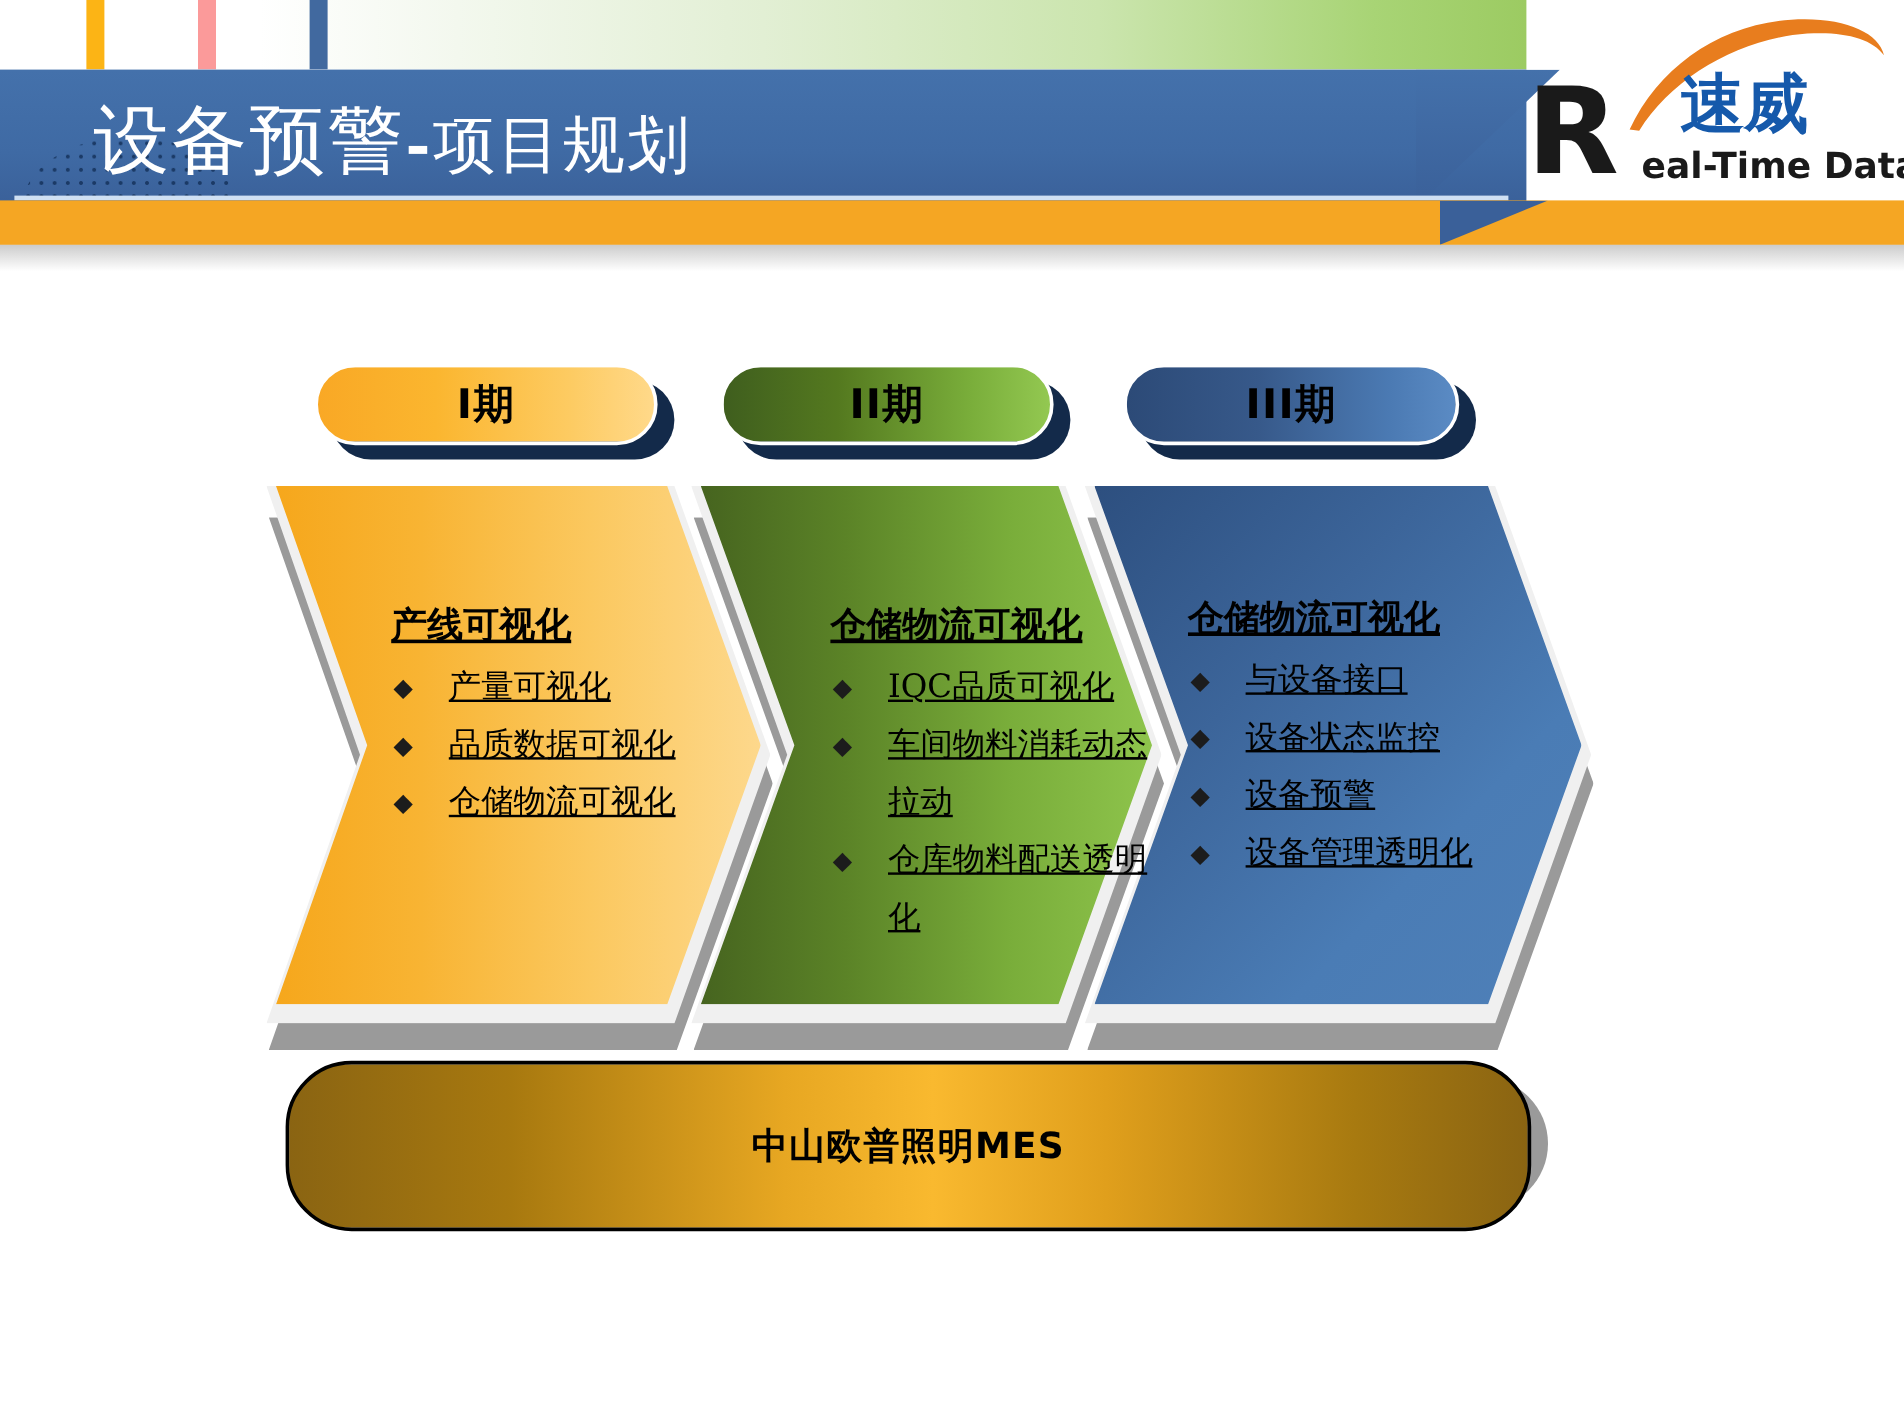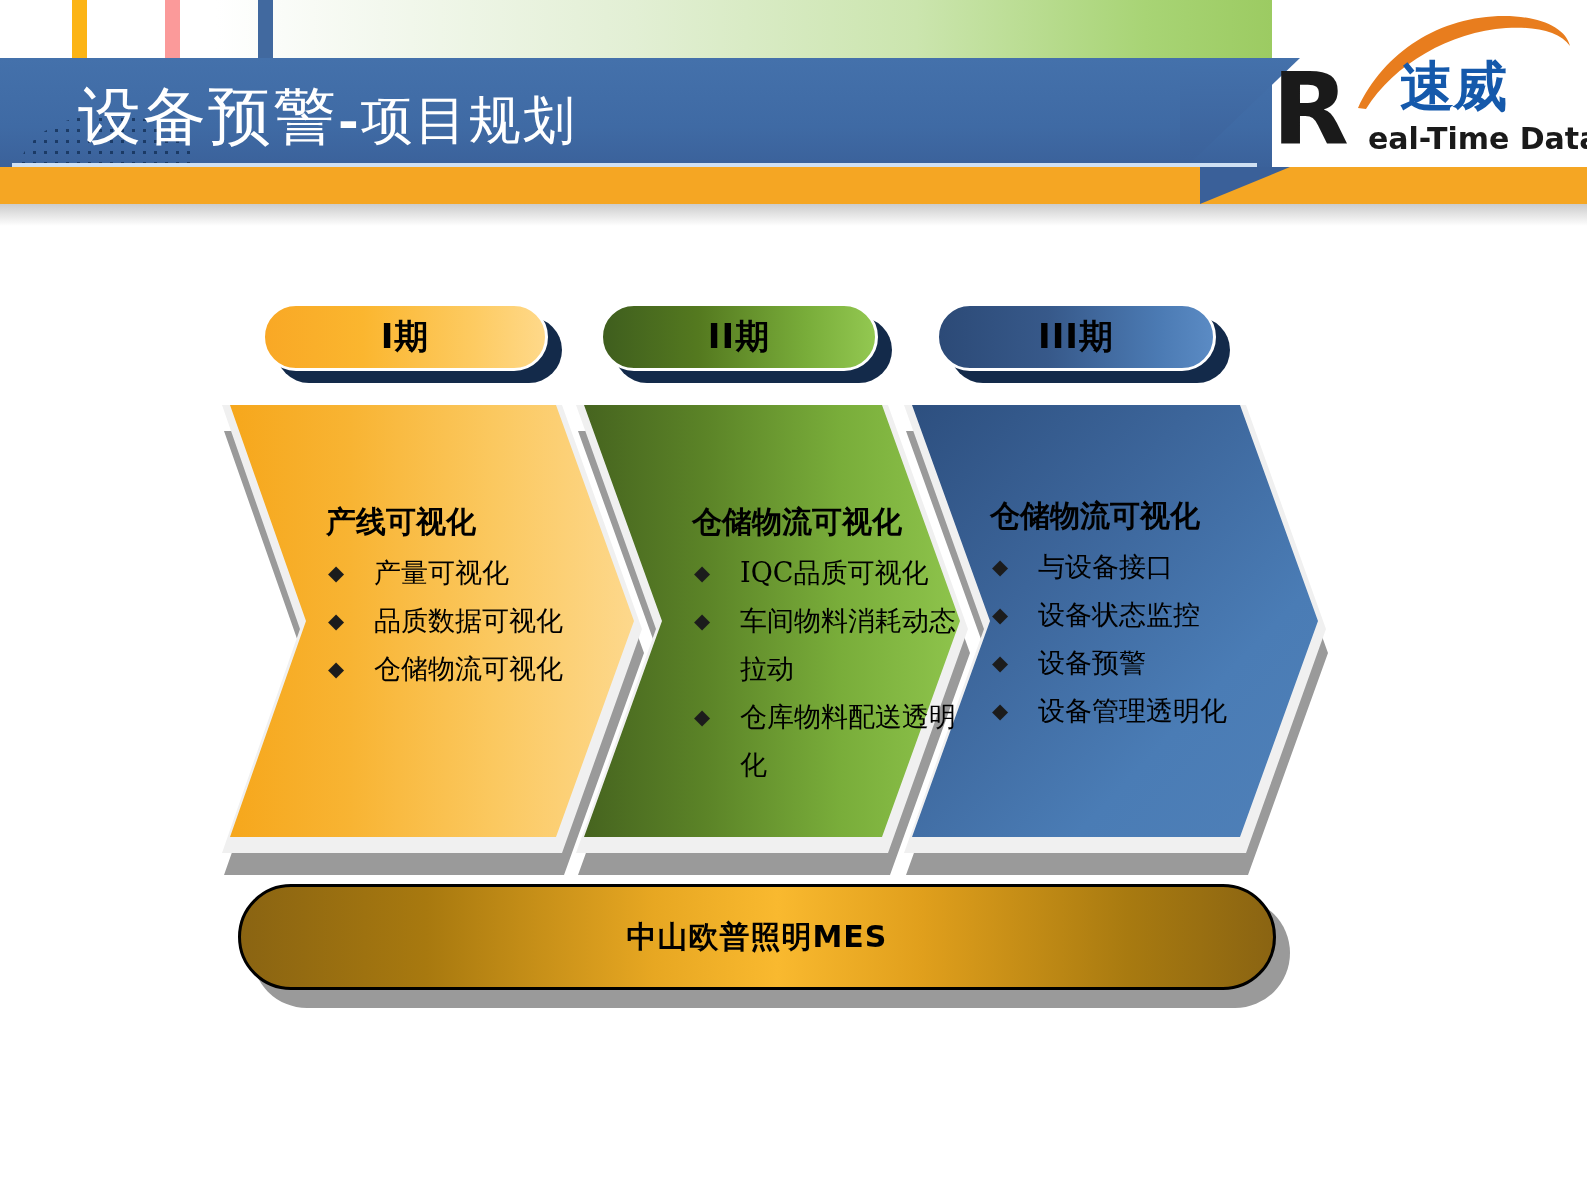--- a/index.html
+++ b/index.html
@@ -68,21 +68,21 @@
   #pill-2 .pill{background:linear-gradient(to right,#3f5e1e 0%,#54791f 35%,#79ad3a 75%,#93c851 100%);}
   #pill-3{left:936px;width:280px;}
   #pill-3 .pill{background:linear-gradient(to right,#2c4a77 0%,#37598a 40%,#4b7ab3 80%,#5b8bc4 100%);}
 
   
   #chev-band{position:absolute;left:200px;top:405px;width:1180px;height:470px;}
   .chev-shadow{position:absolute;top:26px;background:#9a9a9a;}
   .chev-outer{position:absolute;top:0;background:#f0f0f0;}
   .chev{position:absolute;top:0;}
   .chev-body{position:absolute;left:0;top:0;width:100%;height:100%;}
-  .chev-text{position:absolute;color:#000000;}
+  .chev-text{position:absolute;color:#000000;text-decoration:underline;}
   .chev-title{font-family:"DejaVu Serif","Liberation Serif",serif;
     font-size:30px;font-weight:bold;line-height:38px;white-space:nowrap;}
   .chev-list{list-style:none;margin:8px 0 0 0;padding:0;}
   .chev-list li{font-family:"DejaVu Serif","Liberation Serif",serif;
     font-size:27px;line-height:48px;position:relative;padding-left:48px;}
   .chev-list li .bullet{position:absolute;left:2px;top:0;font-size:21px;line-height:48px;color:#1c1c1c;}
 
   
   #sh1-shadow{left:24px;width:420px;height:444px;
     clip-path:polygon(0 0, 340px 0, 420px 222px, 340px 444px, 0 444px, 78px 222px);}
@@ -110,21 +110,21 @@
     clip-path:polygon(0 0, 328px 0, 406px 216px, 328px 432px, 0 432px, 78px 216px);}
   #sh3 .chev-body{background:linear-gradient(to bottom right,#2d4f7f 0%,#3c659a 35%,#4a7cb5 70%,#4f80b8 100%);}
 
   #txt1{left:126px;top:98px;width:300px;}
   #txt2{left:472px;top:98px;width:290px;margin-left:20px;}
   #txt3{left:790px;top:92px;width:290px;}
 
   
   #gold-shadow{position:absolute;left:252px;top:898px;width:1038px;height:110px;
     border-radius:55px;background:#9a9a9a;}
-  #gold-bar{position:absolute;left:238px;top:884px;width:1038px;height:106px;
+  #gold-bar{position:absolute;left:238px;top:884px;width:1038px;height:142px;
     border-radius:55px;border:3px solid #000000;box-sizing:border-box;
     background:linear-gradient(to right,#8a6412 0%,#a8790f 18%,#e7a722 40%,#f9b92f 52%,#e09f1c 66%,#a87a10 86%,#8a6412 100%);
     display:flex;align-items:center;justify-content:center;}
   #gold-label{font-size:30px;font-weight:bold;color:#000000;
     font-family:"DejaVu Sans","Liberation Sans",sans-serif;letter-spacing:1px;}
 
   
   #bottom-edge{position:absolute;left:0;top:1178px;width:1587px;height:12px;background:#ffffff;}
 </style>
 </head>

